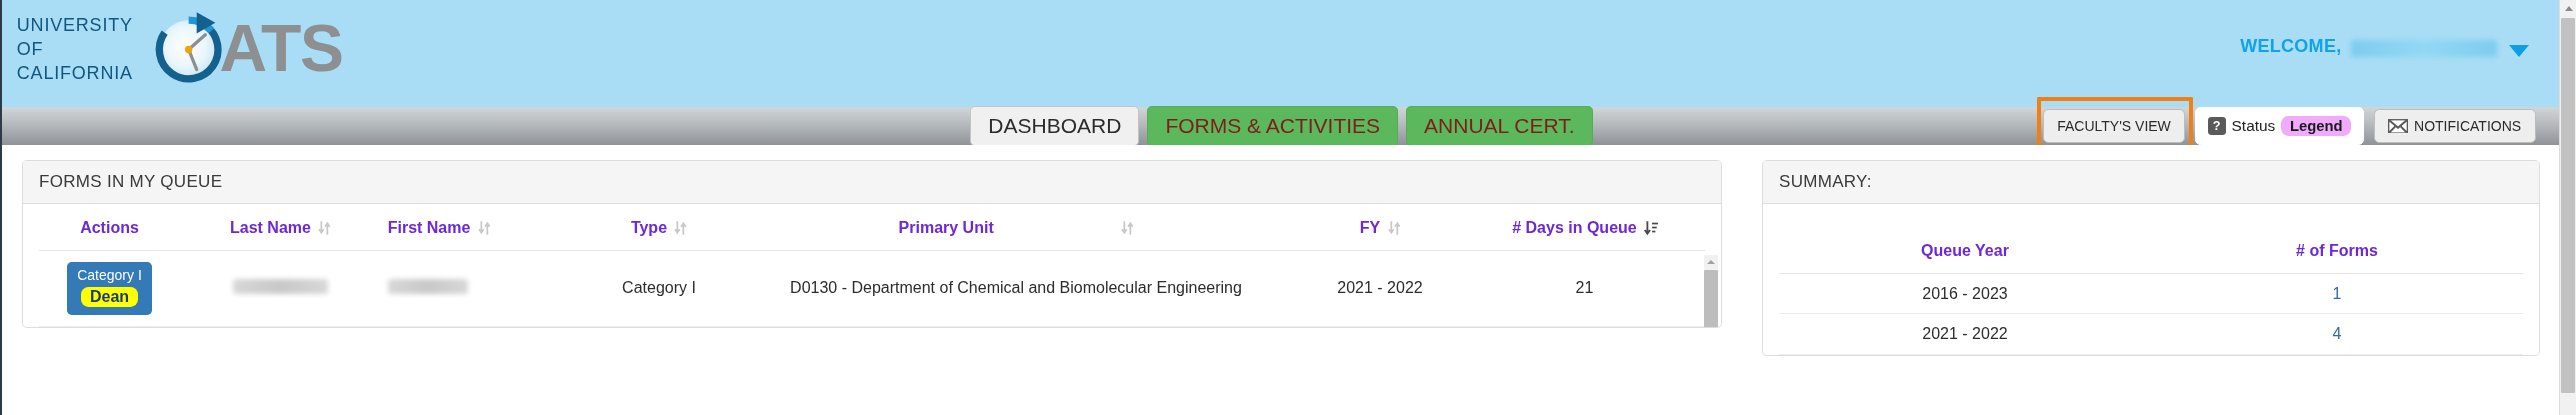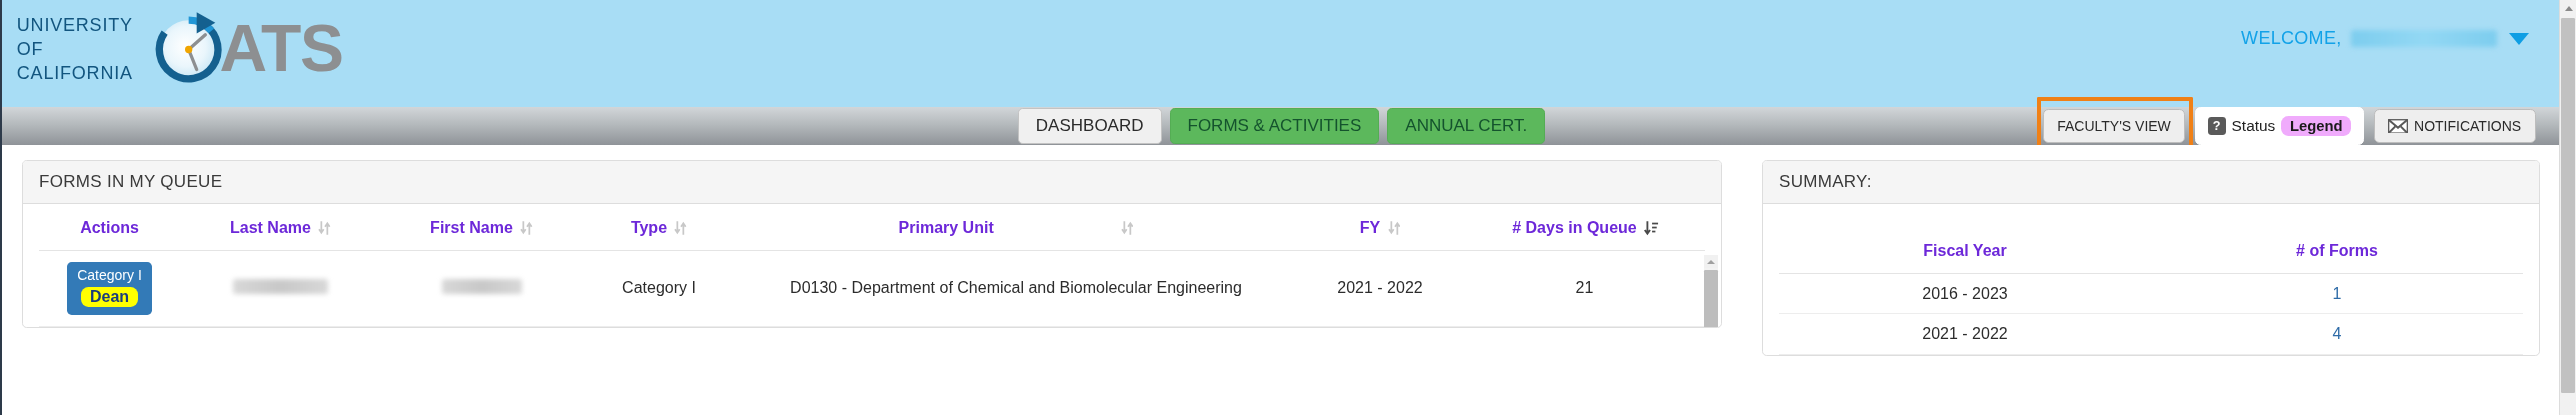--- a/index.html
+++ b/index.html
@@ -64,22 +64,22 @@
   .oats-logo { display: flex; align-items: center; margin-left: 17.4px; }
   .clock-svg { display: block; }
   .ats-text {
     font-size: 66px; line-height: 66px;
     color: #8d8f91; letter-spacing: -1.3px;
     margin-left: -10.7px; font-weight: 700;
     font-family: "Liberation Sans", sans-serif;
   }
 
   .welcome-wrap {
-    position: absolute; right: 32px; top: 28px;
-    display: flex; align-items: center; gap: 9.4px;
+    position: absolute; right: 32px; top: 36px;
+    display: flex; align-items: flex-end; gap: 9.4px; font-weight: bold;
   }
   .welcome-text {
     color: #12a2e8; font-size: 18px; letter-spacing: 0.3px;
   }
   .welcome-name {
     width: 146px; height: 17.4px; border-radius: 2.7px;
     background: linear-gradient(90deg,#7dcdee,#93d8f4,#7dcdee);
     filter: blur(2.7px);
   }
   .caret-down {
@@ -94,32 +94,32 @@
   .navbar {
     position: relative;
     height: 38px;
     background: linear-gradient(to bottom, #d2d6d9 0%, #b5babd 45%, #8f9398 100%);
   }
   .nav-center {
     position: absolute; left: 0; right: 0; top: 0; height: 38px;
     display: flex; align-items: center; justify-content: center; gap: 8px;
   }
   .nav-btn {
-    font-size: 17px; line-height: 1;
+    font-size: 21px; line-height: 1;
     padding: 8px 17px 8.7px;
     border-radius: 4.7px;
     cursor: pointer; white-space: nowrap;
     font-family: "Liberation Sans", sans-serif;
   }
   .nav-btn.active {
     background: #f0f0f0; color: #2b2b2b;
     border: 0.7px solid #c3c3c3;
   }
   .nav-btn.green {
-    background: #5cb85c; color: #14532d;
+    background: #5cb85c; color: #7f1d1d;
     border: 0.7px solid #54ad54;
   }
 
   .nav-right {
     position: absolute; right: 25.5px; top: 0; height: 38px;
     display: flex; align-items: center; gap: 9.4px;
   }
   .faculty-highlight {
     position: absolute;
     left: -6px; top: -12px;
@@ -206,21 +206,21 @@
     vertical-align: middle;
   }
 
   .th-inner { display: inline-flex; align-items: center; gap: 7.4px; }
   .sort-ico { display: inline-block; width: 12.7px; height: 16px; position: relative; }
   .sort-ico svg { display: block; }
 
   
   .col-actions  { width: 141px; text-align: center; }
   .col-last     { width: 201px; text-align: center; }
-  .col-first    { width: 201px; text-align: center; }
+  .col-first    { width: 201px; text-align: left; }
   .col-type     { width: 154px; text-align: center; }
   .col-unit     { text-align: center; }
   .col-fy       { width: 168px; text-align: center; }
   .col-days     { width: 241px; text-align: center; }
 
   .cat-btn {
     display: inline-flex; flex-direction: column;
     align-items: center; gap: 3.4px;
     background: #337ab7; color: #ffffff;
     border: none; border-radius: 4.7px;
@@ -463,21 +463,21 @@
         </div>
       </div>
 
       <div class="card card-summary">
         <div class="card-head">SUMMARY:</div>
         <div class="card-body">
           <div class="sum-head-spacer"></div>
           <table>
             <thead>
               <tr>
-                <th class="sum-col-fy static">Fiscal Year</th>
+                <th class="sum-col-fy static">Queue Year</th>
                 <th class="sum-col-forms static"># of Forms</th>
               </tr>
             </thead>
             <tbody>
               <tr>
                 <td class="sum-col-fy">2016 - 2023</td>
                 <td class="sum-col-forms">
                   <a class="link-num">1</a>
                 </td>
               </tr>

